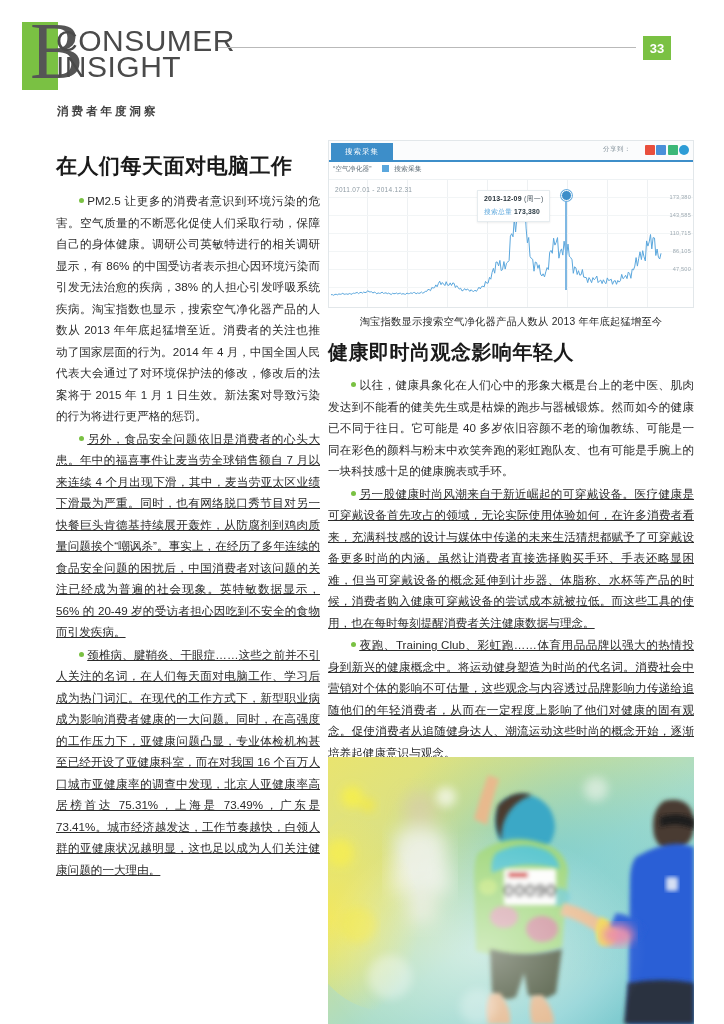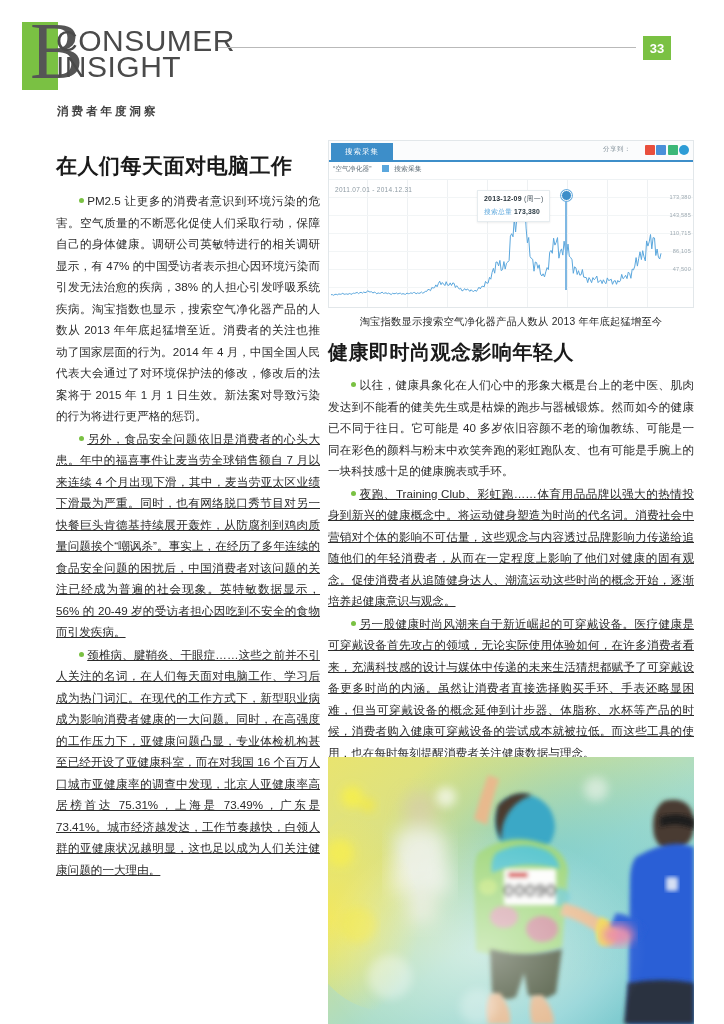--- a/index.html
+++ b/index.html
@@ -300,21 +300,21 @@
   <div class="mast-word1">CONSUMER</div>
   <div class="mast-word2">INSIGHT</div>
   <div class="mast-cn">消费者年度洞察</div>
   <div class="mast-rule"></div>
   <div class="page-number">33</div>
 </div>
 
 <div class="col-left">
   <h2 class="headline">在人们每天面对电脑工作</h2>
 
-  <p class="body"><span class="bullet"></span><span>PM2.5 让更多的消费者意识到环境污染的危害。空气质量的不断恶化促使人们采取行动，保障自己的身体健康。调研公司英敏特进行的相关调研显示，有 47% 的中国受访者表示担心因环境污染而引发无法治愈的疾病，38% 的人担心引发呼吸系统疾病。淘宝指数也显示，搜索空气净化器产品的人数从 2013 年年底起猛增至近。消费者的关注也推动了国家层面的行为。2014 年 4 月，中国全国人民代表大会通过了对环境保护法的修改，修改后的法案将于 2015 年 1 月 1 日生效。新法案对导致污染的行为将进行更严格的惩罚。</span></p>
+  <p class="body"><span class="bullet"></span><span>PM2.5 让更多的消费者意识到环境污染的危害。空气质量的不断恶化促使人们采取行动，保障自己的身体健康。调研公司英敏特进行的相关调研显示，有 86% 的中国受访者表示担心因环境污染而引发无法治愈的疾病，38% 的人担心引发呼吸系统疾病。淘宝指数也显示，搜索空气净化器产品的人数从 2013 年年底起猛增至近。消费者的关注也推动了国家层面的行为。2014 年 4 月，中国全国人民代表大会通过了对环境保护法的修改，修改后的法案将于 2015 年 1 月 1 日生效。新法案对导致污染的行为将进行更严格的惩罚。</span></p>
 
   <p class="body"><span class="bullet"></span><span>另外，食品安全问题依旧是消费者的心头大患。年中的福喜事件让麦当劳全球销售额自 7 月以来连续 4 个月出现下滑，其中，麦当劳亚太区业绩下滑最为严重。同时，也有网络脱口秀节目对另一快餐巨头肯德基持续展开轰炸，从防腐剂到鸡肉质量问题挨个“嘲讽杀”。事实上，在经历了多年连续的食品安全问题的困扰后，中国消费者对该问题的关注已经成为普遍的社会现象。英特敏数据显示，56% 的 20-49 岁的受访者担心因吃到不安全的食物而引发疾病。</span></p>
 
   <p class="body"><span class="bullet"></span><span>颈椎病、腱鞘炎、干眼症……这些之前并不引人关注的名词，在人们每天面对电脑工作、学习后成为热门词汇。在现代的工作方式下，新型职业病成为影响消费者健康的一大问题。同时，在高强度的工作压力下，亚健康问题凸显，专业体检机构甚至已经开设了亚健康科室，而在对我国 16 个百万人口城市亚健康率的调查中发现，北京人亚健康率高居榜首达 75.31%，上海是 73.49%，广东是 73.41%。城市经济越发达，工作节奏越快，白领人群的亚健康状况越明显，这也足以成为人们关注健康问题的一大理由。</span></p>
 </div>
 
 <div class="col-right">
 
   <div class="chart-widget">
 
@@ -377,23 +377,23 @@
 
     </div>
   </div>
 
   <div class="chart-caption">淘宝指数显示搜索空气净化器产品人数从 2013 年年底起猛增至今</div>
 
   <h2 class="headline right">健康即时尚观念影响年轻人</h2>
 
   <p class="body"><span class="bullet"></span><span>以往，健康具象化在人们心中的形象大概是台上的老中医、肌肉发达到不能看的健美先生或是枯燥的跑步与器械锻炼。然而如今的健康已不同于往日。它可能是 40 多岁依旧容颜不老的瑜伽教练、可能是一同在彩色的颜料与粉末中欢笑奔跑的彩虹跑队友、也有可能是手腕上的一块科技感十足的健康腕表或手环。</span></p>
 
+  <p class="body"><span class="bullet"></span><span>另一股健康时尚风潮来自于新近崛起的可穿戴设备。医疗健康是可穿戴设备首先攻占的领域，无论实际使用体验如何，在许多消费者看来，充满科技感的设计与媒体中传递的未来生活猜想都赋予了可穿戴设备更多时尚的内涵。虽然让消费者直接选择购买手环、手表还略显困难，但当可穿戴设备的概念延伸到计步器、体脂称、水杯等产品的时候，消费者购入健康可穿戴设备的尝试成本就被拉低。而这些工具的使用，也在每时每刻提醒消费者关注健康数据与理念。</span></p>
+
   <p class="body"><span class="bullet"></span><span>夜跑、Training Club、彩虹跑……体育用品品牌以强大的热情投身到新兴的健康概念中。将运动健身塑造为时尚的代名词。消费社会中营销对个体的影响不可估量，这些观念与内容透过品牌影响力传递给追随他们的年轻消费者，从而在一定程度上影响了他们对健康的固有观念。促使消费者从追随健身达人、潮流运动这些时尚的概念开始，逐渐培养起健康意识与观念。</span></p>
-
-  <p class="body"><span class="bullet"></span><span>另一股健康时尚风潮来自于新近崛起的可穿戴设备。医疗健康是可穿戴设备首先攻占的领域，无论实际使用体验如何，在许多消费者看来，充满科技感的设计与媒体中传递的未来生活猜想都赋予了可穿戴设备更多时尚的内涵。虽然让消费者直接选择购买手环、手表还略显困难，但当可穿戴设备的概念延伸到计步器、体脂称、水杯等产品的时候，消费者购入健康可穿戴设备的尝试成本就被拉低。而这些工具的使用，也在每时每刻提醒消费者关注健康数据与理念。</span></p>
 </div>
 
 <div class="photo">
   <svg width="366" height="267" viewBox="0 0 366 267">
     <defs>
       <linearGradient id="bgGrad" x1="0" y1="0" x2="1" y2="1">
         <stop offset="0%" stop-color="#e9e46f"></stop>
         <stop offset="28%" stop-color="#d7e08a"></stop>
         <stop offset="55%" stop-color="#a9dcc8"></stop>
         <stop offset="80%" stop-color="#8fd3d6"></stop>

